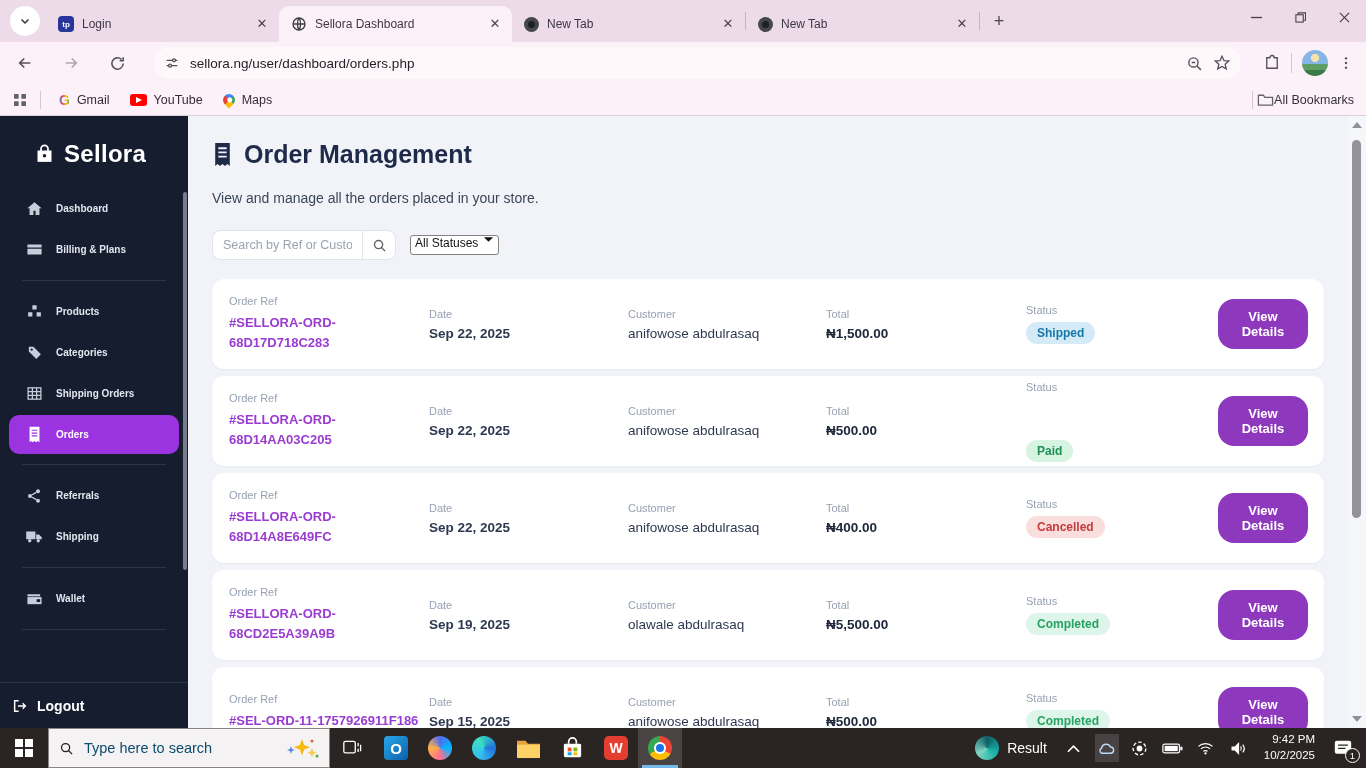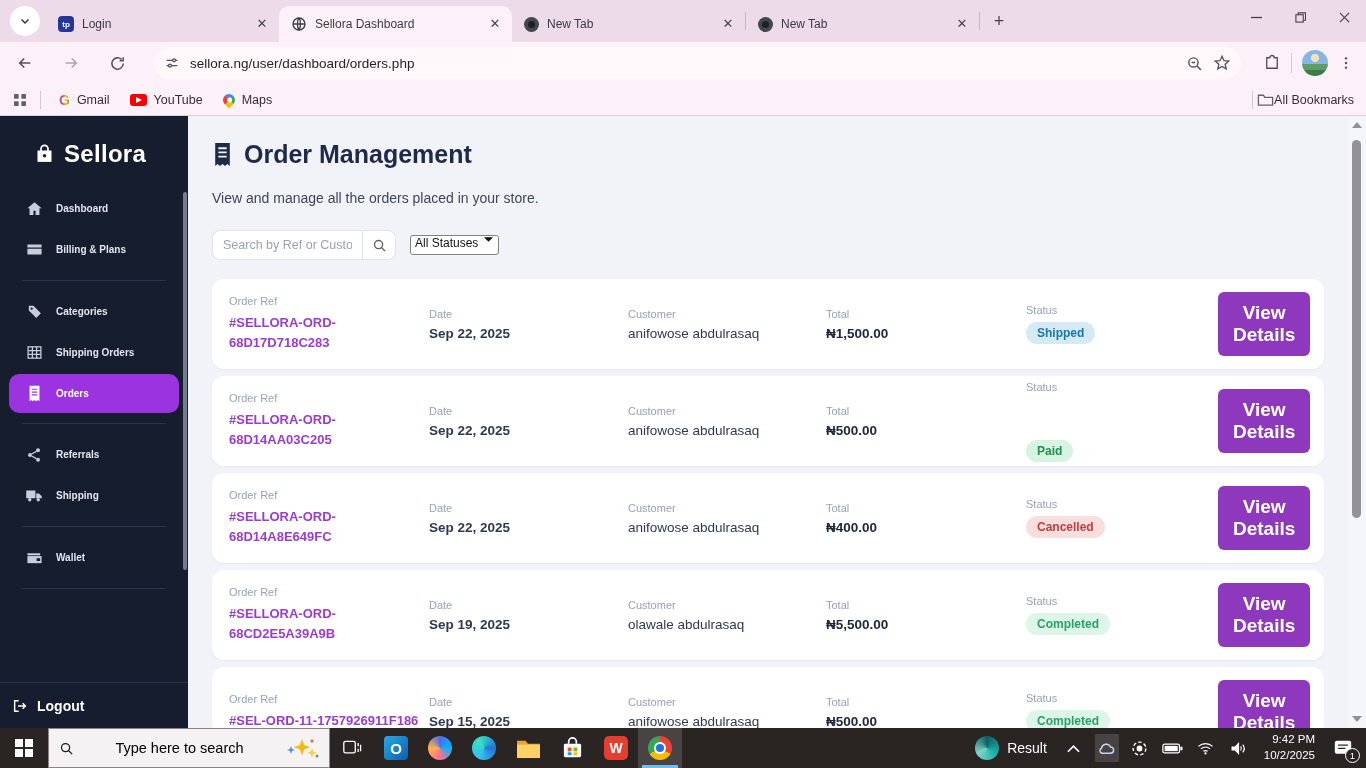--- a/index.html
+++ b/index.html
@@ -91,39 +91,39 @@
   .cell-value { font-size:13.5px; color:#2e3850; }
   .val-date { font-weight:600; }
   .val-total { font-weight:700; color:#20283c; }
   .ref-value { font-size:13px; font-weight:700; color:var(--ref-purple,#9a3cd1); white-space:pre; line-height:1.45; text-decoration:none; }
   .badge { display:inline-block; padding:4px 11px; border-radius:999px; font-size:12px; font-weight:700; }
   .badge-shipped   { background:var(--badge-shipped-bg,#d4ebf7);   color:var(--badge-shipped-fg,#1778a8); }
   .badge-paid      { background:var(--badge-paid-bg,#d7f3e2);      color:var(--badge-paid-fg,#1d9150);margin-top:41px; }
   .badge-cancelled { background:var(--badge-cancelled-bg,#fadddd); color:var(--badge-cancelled-fg,#c43c3c); }
   .badge-completed { background:var(--badge-completed-bg,#def5e9); color:var(--badge-completed-fg,#27a263); }
   .btn-cell { justify-self:end; padding-right:16px; }
-  .view-btn { background:var(--button-purple,#8d38bd); color:#fff; border:none; border-radius:6px; padding:10px 15px;
-    font-size:19px; font-weight:600; font-family:inherit; cursor:pointer; }
+  .view-btn { background:var(--button-purple,#8d38bd); color:#fff; border:none; border-radius:16px; padding:10px 15px;
+    font-size:13px; font-weight:600; font-family:inherit; cursor:pointer; }
 
   
   .page-scrollbar { width:18px; background:#f5f6fa; position:relative; flex:none; }
   .ps-arrow { position:absolute; left:0; width:18px; height:14px; display:flex; align-items:center; justify-content:center; }
   .ps-arrow.up { top:2px; } .ps-arrow.down { bottom:2px; }
   .ps-arrow span { width:0; height:0; border-left:5px solid transparent; border-right:5px solid transparent; }
   .ps-arrow.up span { border-bottom:6px solid #90909a; }
   .ps-arrow.down span { border-top:6px solid #90909a; }
   .ps-thumb { position:absolute; left:4px; top:24px; width:9px; height:378px; background:#939299; border-radius:5px; }
 
   
   .taskbar { position:absolute; left:0; right:0; bottom:0; height:40px; background:#2a2423; display:flex; align-items:stretch; color:#fff; }
   .tb-start { width:48px; display:flex; align-items:center; justify-content:center; }
   .win-logo { display:grid; grid-template-columns:8px 8px; grid-template-rows:8px 8px; gap:1.5px; }
   .win-logo i { background:#fff; }
   .tb-search { width:282px; background:#f4f2f2; border:1px solid #8a8583; display:flex; align-items:center; gap:10px; padding:0 10px; color:#1e1e1e; }
-  .tb-search .tb-search-text { flex:1; font-size:14.5px; color:#000000;text-align:center; }
+  .tb-search .tb-search-text { flex:1; font-size:14.5px; color:#0c4a6e; }
   .tb-taskview { width:44px; display:flex; align-items:center; justify-content:center; }
   .tb-app { width:44px; display:flex; align-items:center; justify-content:center; position:relative; }
   .tb-app.active-app { background:rgba(255,255,255,.15); }
   .tb-app.active-app::after { content:""; position:absolute; left:4px; right:4px; bottom:0; height:3px; background:#76b9ed; }
   .ic24 { width:24px; height:24px; }
   .outlook-ic { border-radius:4px; background:linear-gradient(135deg,#29a9ea,#0b5fab); color:#fff; font-weight:800; font-size:15px;
     display:flex; align-items:center; justify-content:center; }
   .copilot-ic { border-radius:50%; background:conic-gradient(#4f6bed,#00b7ff,#ff6f91,#ffb347,#4f6bed); }
   .edge-ic { border-radius:50%; background:conic-gradient(from 210deg,#35c1f1,#38e0c0,#2273d8,#35c1f1); }
   .wps-ic { border-radius:5px; background:#e53e30; color:#fff; font-weight:800; font-size:14px; display:flex; align-items:center; justify-content:center; }
@@ -303,20 +303,28 @@
             <svg width="17" height="17" viewBox="0 0 24 24" fill="currentColor">
               <path d="M2 5h20v4H2zM2 11h20v8H2z"></path>
             </svg>
           </span>
         <span>Billing &amp; Plans</span>
       </div>
       <div class="side-div"></div>
       <div class="side-item">
         <span class="si-ic">
             <svg width="17" height="17" viewBox="0 0 24 24" fill="currentColor">
+              <path d="M9 3h6v6H9zM3 13h6v6H3zM15 13h6v6h-6z"></path>
+            </svg>
+          </span>
+        <span>Products</span>
+      </div>
+      <div class="side-item">
+        <span class="si-ic">
+            <svg width="17" height="17" viewBox="0 0 24 24" fill="currentColor">
               <path d="M3 4h7.5L21 14.5 14.5 21 4 10.5V4z"></path>
               <circle cx="8" cy="8" r="1.6" fill="#161d2f"></circle>
             </svg>
           </span>
         <span>Categories</span>
       </div>
       <div class="side-item">
         <span class="si-ic">
             <svg width="17" height="17" viewBox="0 0 24 24" fill="none" stroke="currentColor" stroke-width="1.8">
               <rect x="3" y="4" width="18" height="16"></rect>

